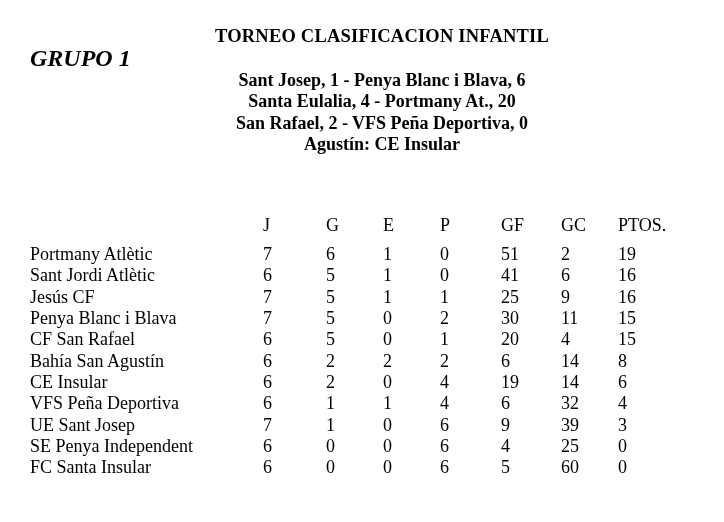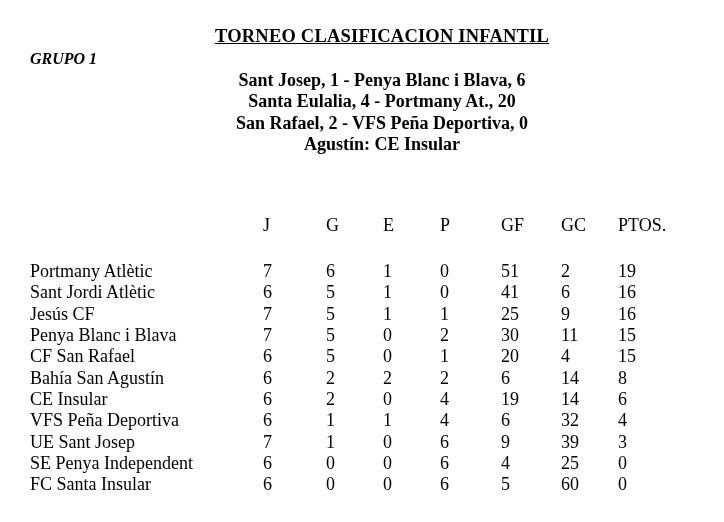--- a/index.html
+++ b/index.html
@@ -14,44 +14,43 @@
     font-family: "Liberation Serif", serif;
   }
   .page { position: absolute; inset: 0; }
   #title {
     position: absolute;
     top: 26px; left: 40px; width: 684px;
     text-align: center;
     font-size: 18.5px; font-weight: 700; line-height: 21px;
     letter-spacing: 0.2px;
     white-space: nowrap;
-    text-decoration: underline;
   }
   #group {
     position: absolute;
     top: 48px; left: 30px;
-    font-size: 16px; font-weight: 700; font-style: italic;
+    font-size: 24px; font-weight: 700; font-style: italic;
     line-height: 21px; white-space: nowrap;
   }
   #results {
     position: absolute;
     top: 70px; left: 40px; width: 684px;
     text-align: center;
     font-size: 18px; line-height: 21.33px;
   }
   #results div { white-space: nowrap; font-weight: bold; }
   .standings {
     position: absolute;
     left: 30px; width: 694px;
     display: grid;
     grid-template-columns: 233px 63px 57px 57px 61px 60px 57px 106px;
     font-size: 18px; line-height: 21.33px;
   }
   #head { top: 215px; }
-  #body { top: 261px; }
+  #body { top: 244px; }
   .row { display: contents; }
   .cell { white-space: nowrap; text-align: left; }
 </style>
 </head>
 <body>
 
 <div class="page">
   <div id="title">TORNEO CLASIFICACION INFANTIL</div>
   <div id="group">GRUPO 1</div>
   <div id="results">

